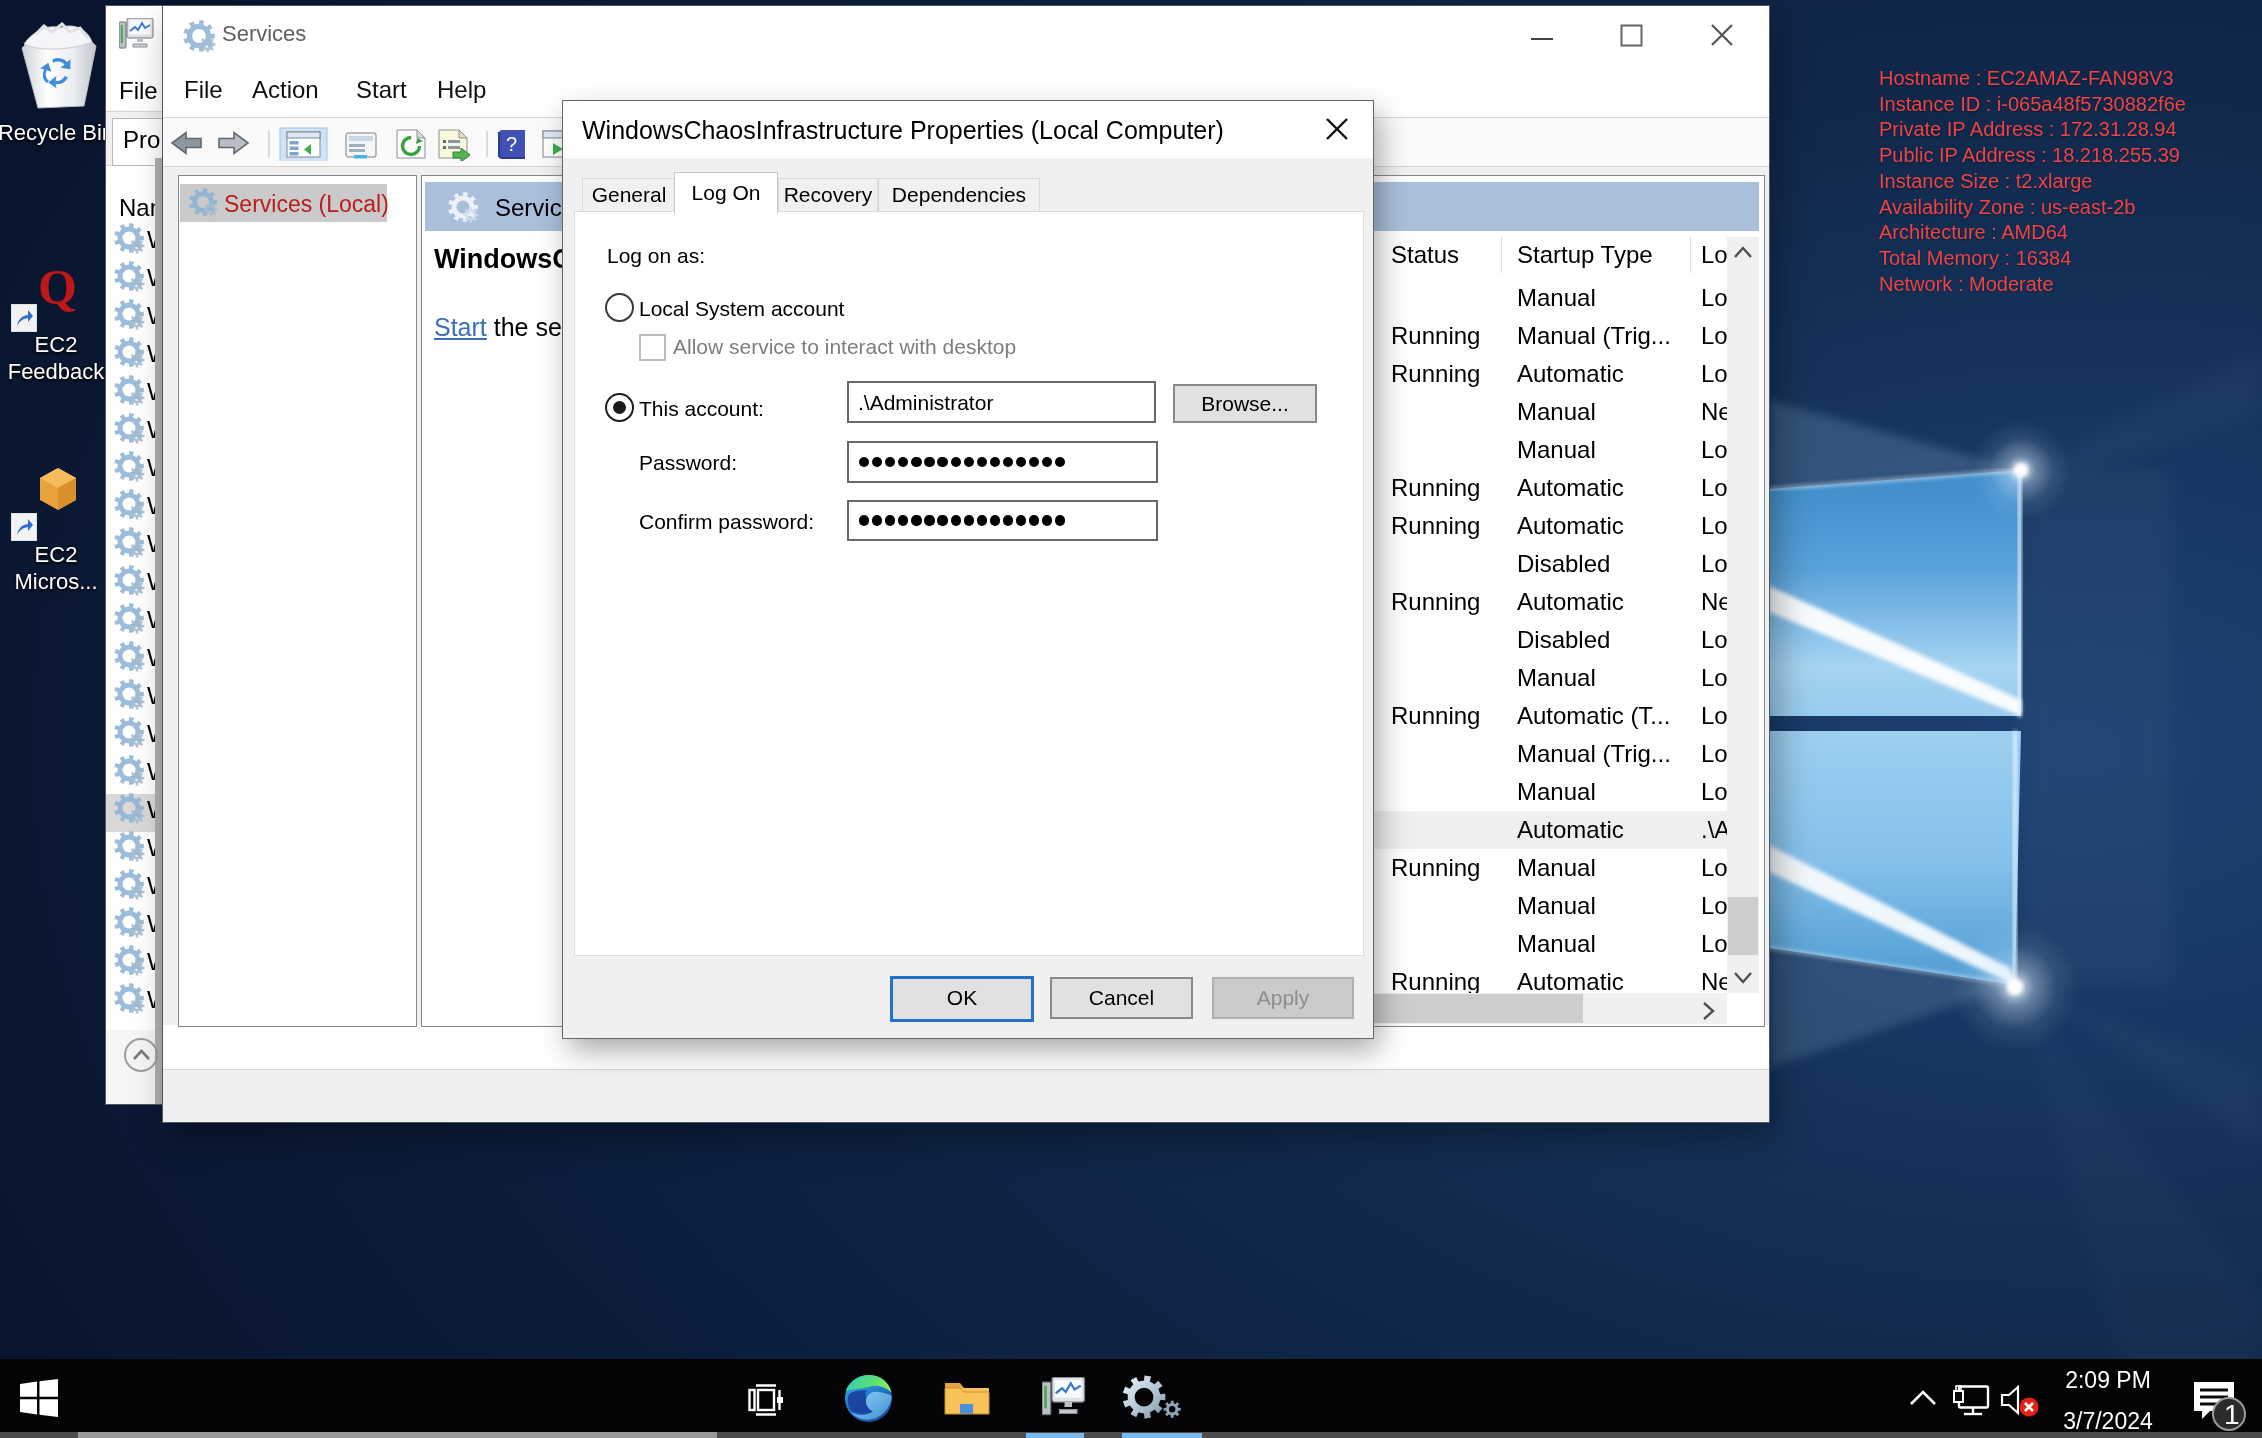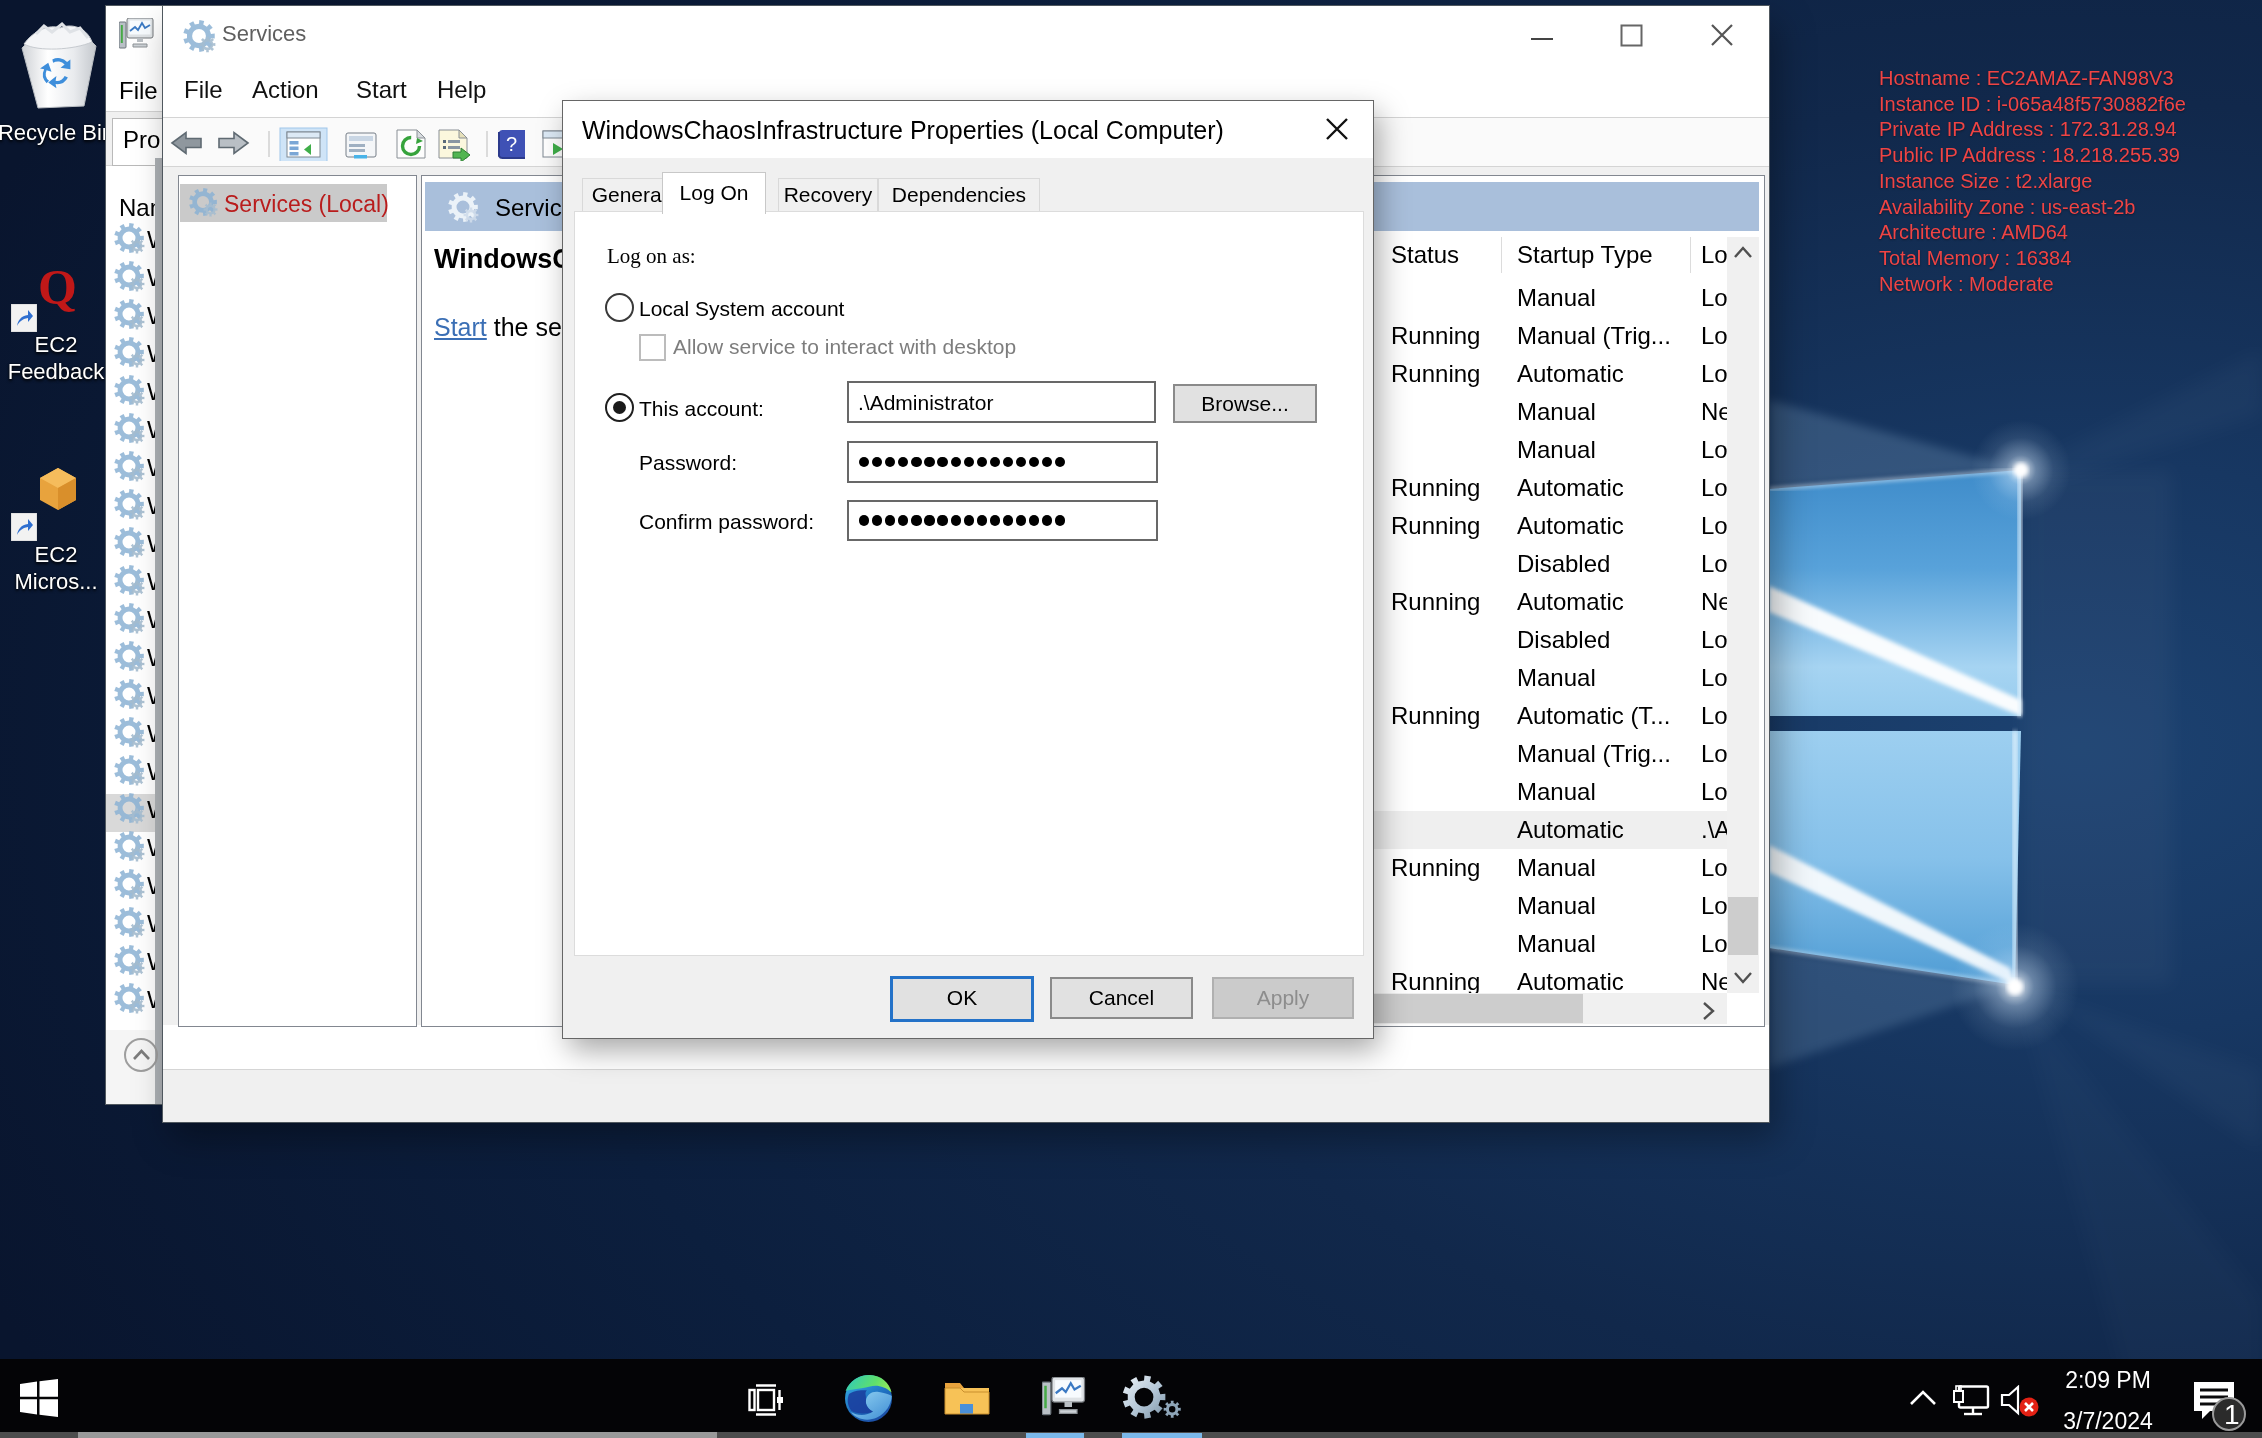--- a/index.html
+++ b/index.html
@@ -447,31 +447,31 @@
 <div id="dlg" class="abs">
  <div class="dtitle">
       <span>WindowsChaosInfrastructure Properties (Local Computer)</span>
     </div>
  <svg class="abs" style="left:760px;top:14px" width="28" height="28" viewBox="0 0 28 28">
       <path d="M4,4 L24,24 M24,4 L4,24" stroke="#111" stroke-width="2.4" fill="none"></path>
     </svg>
  <div class="tab" style="left:19px;width:92px;">
       <div>General</div>
     </div>
- <div class="tab active" style="left:99px;width:102px;">
+ <div class="tab active" style="left:111px;width:102px;">
       <div style="margin-top:8px;">Log On</div>
     </div>
  <div class="tab" style="left:215px;width:98px;">
       <div>Recovery</div>
     </div>
  <div class="tab" style="left:315px;width:160px;">
       <div>Dependencies</div>
     </div>
  <div id="page"></div>
- <div class="abs" style="left:44px;top:143px;font-family:Liberation Serif, serif;">Log on as:</div>
+ <div class="abs" style="left:44px;top:143px;">Log on as:</div>
 
  <div class="abs" style="left:42px;top:192px;width:25px;height:25px;border:2px solid #3a3a3a;border-radius:50%;background:#fff;"></div>
  <div class="abs" style="left:76px;top:196px;">Local System account</div>
 
  <div class="abs" style="left:76px;top:233px;width:23px;height:23px;border:2px solid #bcbcbc;background:#fff;"></div>
  <div class="abs" style="left:110px;top:234px;color:#7d7d7d;">Allow service to interact with desktop</div>
 
  <div class="abs" style="left:42px;top:292px;width:25px;height:25px;border:2px solid #1f1f1f;border-radius:50%;background:#fff;"></div>
  <div class="abs" style="left:50px;top:300px;width:13px;height:13px;border-radius:50%;background:#1a1a1a;"></div>
  <div class="abs" style="left:76px;top:296px;">This account:</div>

